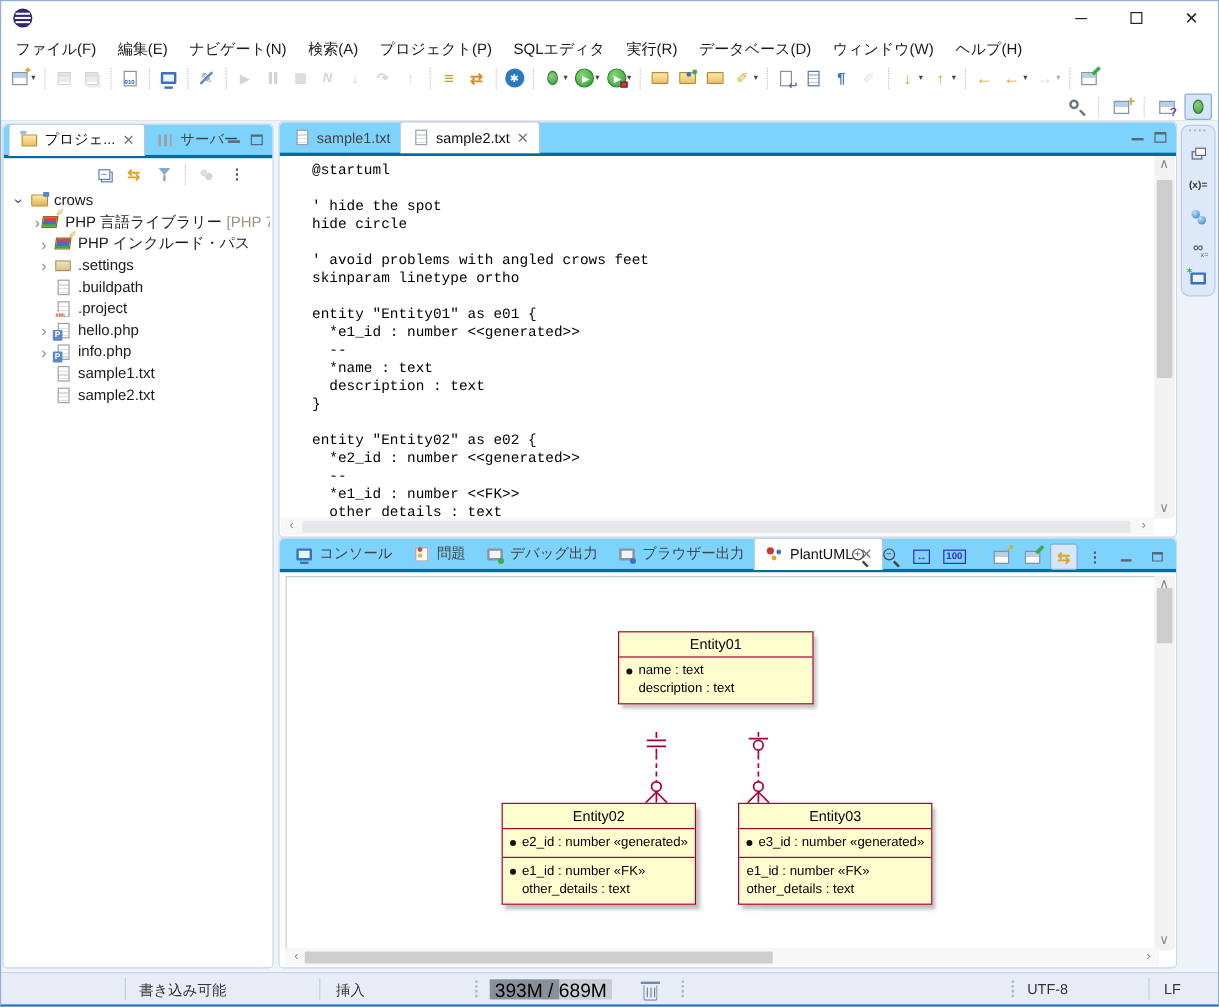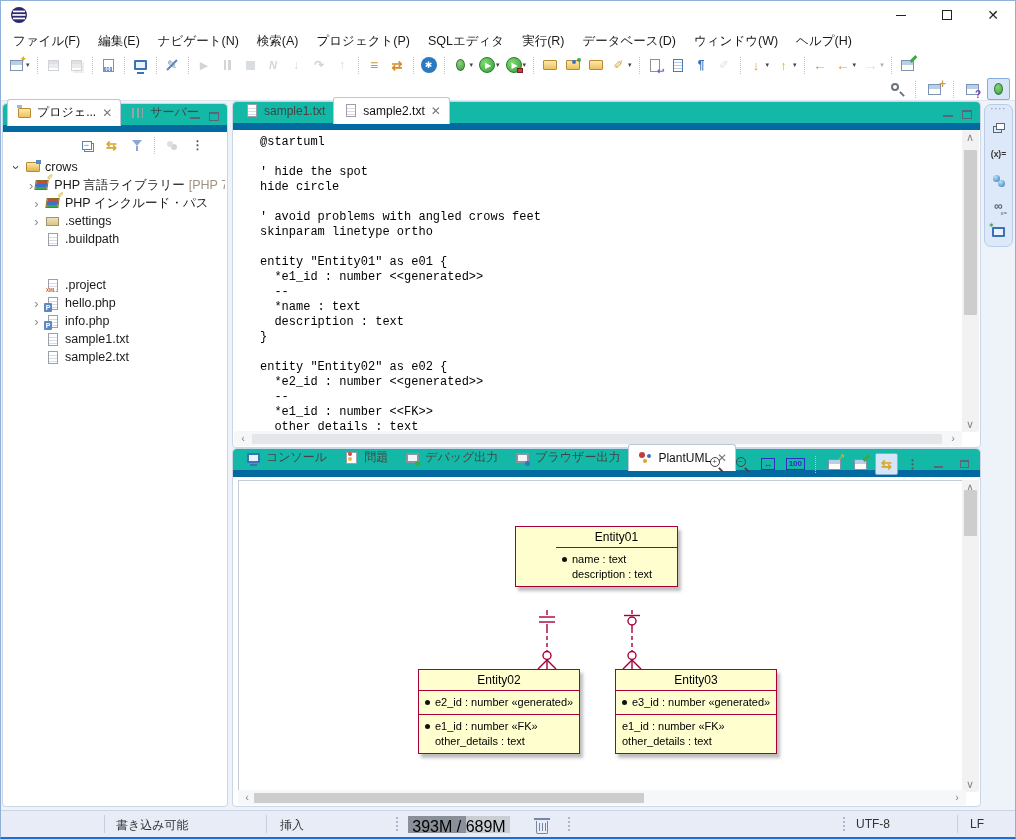--- a/index.html
+++ b/index.html
@@ -24,21 +24,21 @@
   .tb-sep{width:0;height:17px;border-left:1px dotted #b9c2cf;margin:0 4px}
   .tbtn{height:22px;min-width:21px;padding:0 2px;display:inline-flex;align-items:center;justify-content:center;border:1px solid transparent;border-radius:2px}
   .tbtn.dis{opacity:.45}
   .tbtn.sel{background:#d6e5f8;border-color:#84aede}
   .caret{font-size:7px;color:#444;margin-left:1px}
   .tlabel{font-size:8px;font-weight:bold;color:#2f2fbf;border:1px solid #2f2fbf;padding:0 2px;line-height:10px}
 
   
   #main{position:absolute;left:0;top:100px;width:1016px;height:710px;background:#eef2f9;border-top:1px solid #e1e6ee}
   .panel{position:absolute;background:#fff;border:1px solid #ccd6e4;border-radius:4px}
-  .tabrow{position:absolute;left:0;top:0;right:0;height:28px;background:#14b8a6;border-bottom:7px solid #0369a1;border-radius:4px 4px 0 0;display:flex;align-items:flex-end}
+  .tabrow{position:absolute;left:0;top:0;right:0;height:28px;background:#7dd3fc;border-bottom:3px solid #0369a1;border-radius:4px 4px 0 0;display:flex;align-items:flex-end}
   .vtab,.etab{height:27px;display:flex;align-items:center;padding:0 8px;font-size:12px;color:#444;gap:4px;position:relative;top:1px}
   .vtab.active,.etab.active{background:#fff;border:1px solid #b9c6da;border-bottom-color:#fff;border-radius:3px 3px 0 0;color:#111}
   .tclose{font-size:12px;color:#777;margin-left:2px;line-height:1}
   .wv{position:absolute;top:6px;display:flex;gap:9px}
   .wv-min{width:10px;height:3px;border-bottom:2px solid #5a6578;margin-top:6px}
   .wv-max{width:10px;height:9px;border:1px solid #5a6578;border-top-width:2px;margin-top:2px}
 
   
   #sidebar{left:2px;top:2px;width:226px;height:704px}
   #sidebar-tools{position:absolute;right:18px;top:30px;height:22px;display:flex;align-items:center;gap:2px}
@@ -426,21 +426,21 @@
         <div class="tree-row" style="padding-left: 26px;">
           <span class="twist">›</span>
           <span class="ic" data-icon="settings-folder"></span>
           <span class="tree-label">.settings</span>
         </div>
         <div class="tree-row" style="padding-left: 26px;">
           <span class="twist"></span>
           <span class="ic" data-icon="text-file"></span>
           <span class="tree-label">.buildpath</span>
         </div>
-        <div class="tree-row" style="padding-left: 26px; margin-top: 28px;">
+        <div class="tree-row" style="padding-left: 26px;">
           <span class="twist"></span>
           <span class="ic" data-icon="xml-file"></span>
           <span class="tree-label">.project</span>
         </div>
         <div class="tree-row" style="padding-left: 26px;">
           <span class="twist">›</span>
           <span class="ic" data-icon="php-file"></span>
           <span class="tree-label">hello.php</span>
         </div>
         <div class="tree-row" style="padding-left: 26px;">
@@ -590,21 +590,21 @@
           <line x1="385" y1="134.5" x2="401" y2="134.5"></line>
           <circle cx="393" cy="140" r="4" fill="#fff"></circle>
           <line x1="393" y1="144" x2="393" y2="148"></line>
           <line x1="393" y1="148" x2="393" y2="170" stroke-dasharray="4 3"></line>
           <circle cx="393" cy="174.5" r="4" fill="#fff"></circle>
           <line x1="393" y1="179" x2="384" y2="188"></line>
           <line x1="393" y1="179" x2="393" y2="188"></line>
           <line x1="393" y1="179" x2="402" y2="188"></line>
         </g>
       </svg>
-    <div class="entity" style="left: 276px; top: 45px; width: 163px; padding-left: 40px;">
+    <div class="entity" style="left: 276px; top: 45px; width: 163px;">
           <div class="entity-title">Entity01</div>
           <div class="entity-section">
             <div class="field">
               <span class="bullet"></span>
               <span class="ftext">name : text</span>
             </div>
             <div class="field indent">
               <span class="ftext">description : text</span>
             </div>
           </div>

